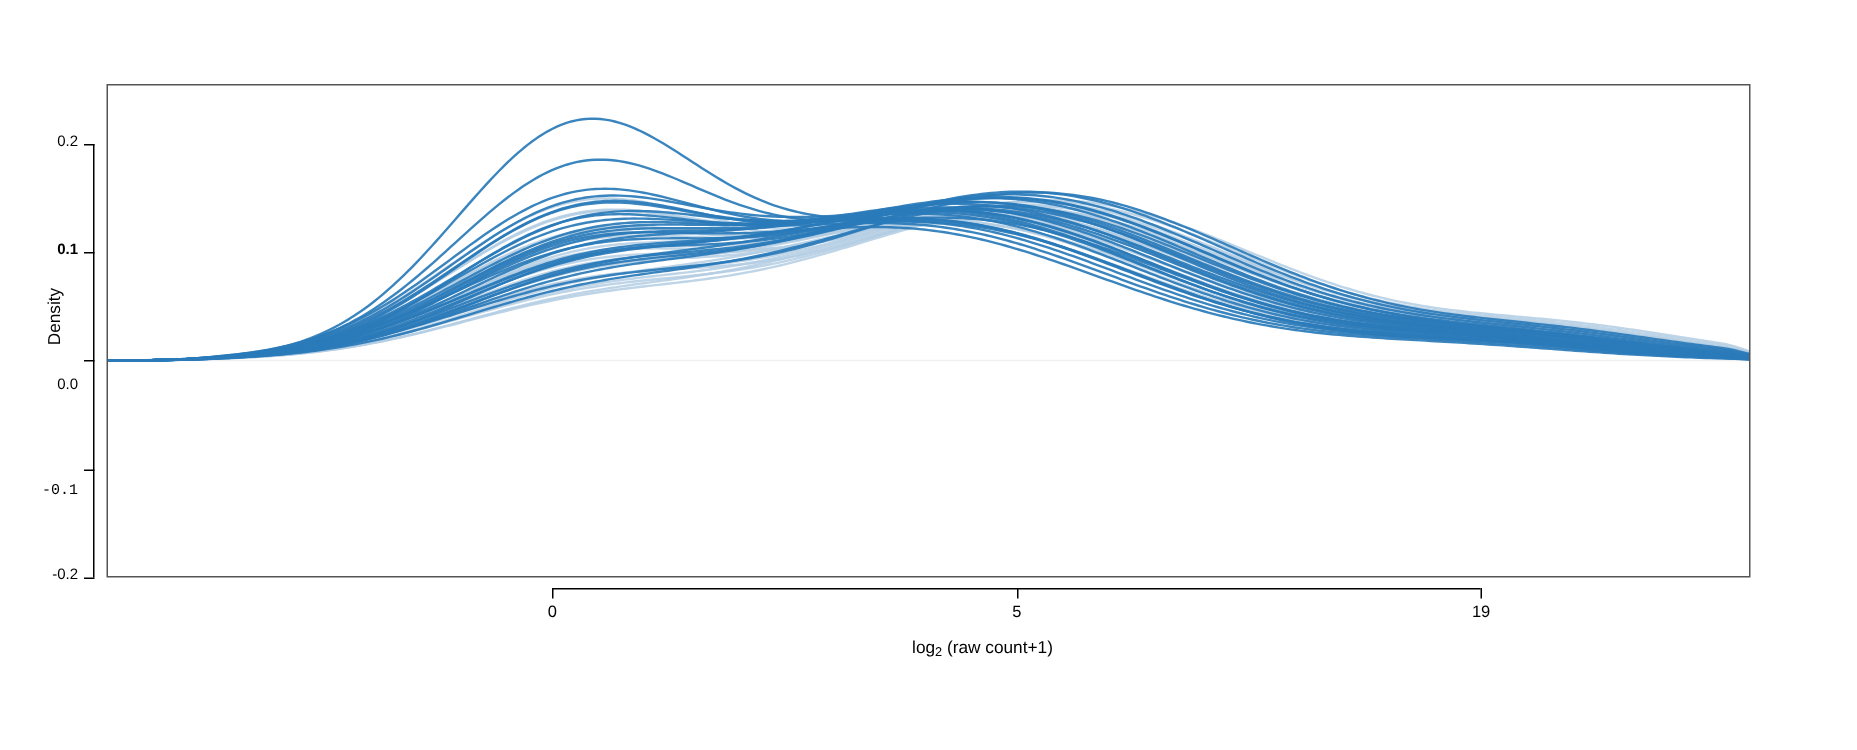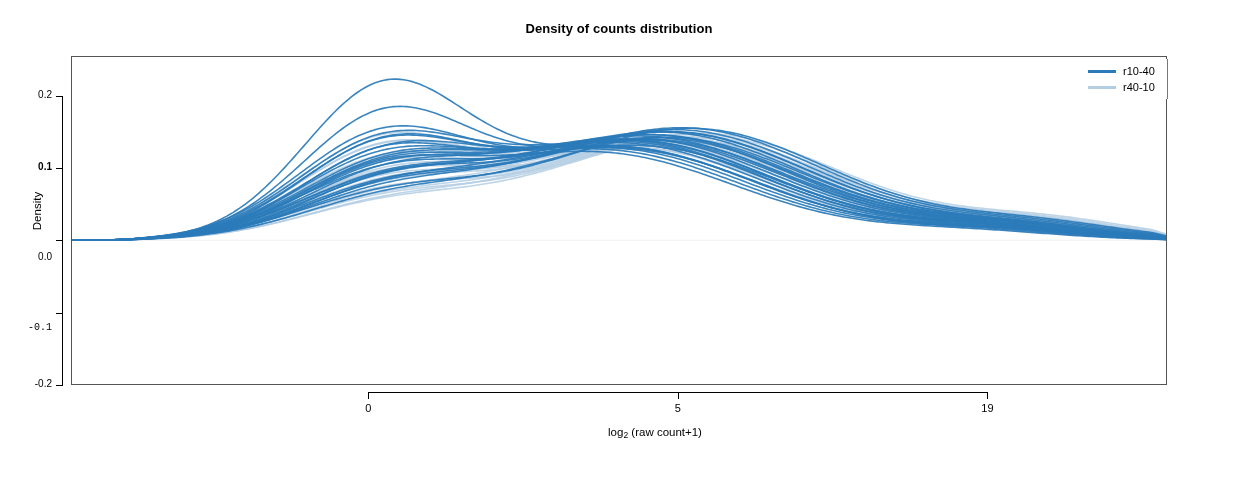--- a/index.html
+++ b/index.html
@@ -135,21 +135,20 @@
     font-size: 11px;
     color: #000;
     line-height: 11px;
   }
 </style>
 </head>
 <body>
 
 <div id="figure">
 
-  <div class="fig-title">Density of counts distribution</div>
 
   <div class="plot-area">
     <svg class="plot-svg" id="curves-svg" viewBox="0 0 1096 329" preserveAspectRatio="none">
         <line x1="0" x2="1096" y1="184.3846153846154" y2="184.3846153846154" stroke="#f0f0f0" stroke-width="1"></line>
         <g>
           <path d="M 0.00 184.37 L 3.22 184.36 L 6.45 184.35 L 9.67 184.34 L 12.89 184.33 L 16.12 184.31 L 19.34 184.28 L 22.56 184.25 L 25.79 184.22 L 29.01 184.17 L 32.24 184.11 L 35.46 184.04 L 38.68 183.96 L 41.91 183.86 L 45.13 183.74 L 48.35 183.60 L 51.58 183.44 L 54.80 183.26 L 58.02 183.05 L 61.25 182.82 L 64.47 182.56 L 67.69 182.28 L 70.92 181.98 L 74.14 181.65 L 77.36 181.31 L 80.59 180.96 L 83.81 180.59 L 87.04 180.23 L 90.26 179.84 L 93.48 179.43 L 96.71 178.99 L 99.93 178.51 L 103.15 178.00 L 106.38 177.45 L 109.60 176.86 L 112.82 176.24 L 116.05 175.57 L 119.27 174.85 L 122.49 174.10 L 125.72 173.29 L 128.94 172.44 L 132.16 171.54 L 135.39 170.58 L 138.61 169.58 L 141.84 168.52 L 145.06 167.40 L 148.28 166.23 L 151.51 165.00 L 154.73 163.71 L 157.95 162.37 L 161.18 160.97 L 164.40 159.51 L 167.62 157.99 L 170.85 156.41 L 174.07 154.78 L 177.29 153.09 L 180.52 151.34 L 183.74 149.55 L 186.96 147.70 L 190.19 145.80 L 193.41 143.85 L 196.64 141.86 L 199.86 139.82 L 203.08 137.75 L 206.31 135.64 L 209.53 133.50 L 212.75 131.33 L 215.98 129.14 L 219.20 126.92 L 222.42 124.70 L 225.65 122.46 L 228.87 120.22 L 232.09 117.98 L 235.32 115.75 L 238.54 113.53 L 241.76 111.32 L 244.99 109.14 L 248.21 106.99 L 251.44 104.87 L 254.66 102.79 L 257.88 100.76 L 261.11 98.77 L 264.33 96.85 L 267.55 94.98 L 270.78 93.18 L 274.00 91.45 L 277.22 89.80 L 280.45 88.23 L 283.67 86.74 L 286.89 85.33 L 290.12 84.02 L 293.34 82.80 L 296.56 81.67 L 299.79 80.64 L 303.01 79.71 L 306.24 78.88 L 309.46 78.15 L 312.68 77.52 L 315.91 76.98 L 319.13 76.55 L 322.35 76.21 L 325.58 75.97 L 328.80 75.83 L 332.02 75.77 L 335.25 75.81 L 338.47 75.92 L 341.69 76.12 L 344.92 76.40 L 348.14 76.75 L 351.36 77.17 L 354.59 77.65 L 357.81 78.18 L 361.04 78.78 L 364.26 79.42 L 367.48 80.10 L 370.71 80.82 L 373.93 81.57 L 377.15 82.34 L 380.38 83.14 L 383.60 83.95 L 386.82 84.77 L 390.05 85.59 L 393.27 86.41 L 396.49 87.22 L 399.72 88.02 L 402.94 88.81 L 406.16 89.58 L 409.39 90.32 L 412.61 91.03 L 415.84 91.71 L 419.06 92.36 L 422.28 92.96 L 425.51 93.53 L 428.73 94.06 L 431.95 94.54 L 435.18 94.97 L 438.40 95.36 L 441.62 95.70 L 444.85 95.99 L 448.07 96.23 L 451.29 96.42 L 454.52 96.56 L 457.74 96.65 L 460.96 96.70 L 464.19 96.70 L 467.41 96.65 L 470.64 96.56 L 473.86 96.43 L 477.08 96.25 L 480.31 96.04 L 483.53 95.79 L 486.75 95.51 L 489.98 95.20 L 493.20 94.86 L 496.42 94.50 L 499.65 94.11 L 502.87 93.70 L 506.09 93.28 L 509.32 92.84 L 512.54 92.39 L 515.76 91.93 L 518.99 91.47 L 522.21 91.00 L 525.44 90.53 L 528.66 90.07 L 531.88 89.61 L 535.11 89.17 L 538.33 88.73 L 541.55 88.31 L 544.78 87.90 L 548.00 87.51 L 551.22 87.14 L 554.45 86.80 L 557.67 86.48 L 560.89 86.19 L 564.12 85.92 L 567.34 85.69 L 570.56 85.49 L 573.79 85.32 L 577.01 85.19 L 580.24 85.10 L 583.46 85.04 L 586.68 85.02 L 589.91 85.04 L 593.13 85.10 L 596.35 85.20 L 599.58 85.35 L 602.80 85.53 L 606.02 85.76 L 609.25 86.03 L 612.47 86.34 L 615.69 86.70 L 618.92 87.10 L 622.14 87.54 L 625.36 88.02 L 628.59 88.55 L 631.81 89.11 L 635.04 89.72 L 638.26 90.36 L 641.48 91.05 L 644.71 91.77 L 647.93 92.54 L 651.15 93.33 L 654.38 94.17 L 657.60 95.04 L 660.82 95.94 L 664.05 96.87 L 667.27 97.84 L 670.49 98.83 L 673.72 99.85 L 676.94 100.90 L 680.16 101.97 L 683.39 103.07 L 686.61 104.19 L 689.84 105.33 L 693.06 106.48 L 696.28 107.66 L 699.51 108.85 L 702.73 110.05 L 705.95 111.26 L 709.18 112.49 L 712.40 113.72 L 715.62 114.96 L 718.85 116.21 L 722.07 117.45 L 725.29 118.70 L 728.52 119.95 L 731.74 121.20 L 734.96 122.44 L 738.19 123.68 L 741.41 124.91 L 744.64 126.14 L 747.86 127.35 L 751.08 128.55 L 754.31 129.74 L 757.53 130.92 L 760.75 132.08 L 763.98 133.22 L 767.20 134.35 L 770.42 135.45 L 773.65 136.54 L 776.87 137.60 L 780.09 138.64 L 783.32 139.66 L 786.54 140.66 L 789.76 141.62 L 792.99 142.57 L 796.21 143.49 L 799.44 144.38 L 802.66 145.24 L 805.88 146.08 L 809.11 146.89 L 812.33 147.68 L 815.55 148.43 L 818.78 149.16 L 822.00 149.86 L 825.22 150.53 L 828.45 151.18 L 831.67 151.80 L 834.89 152.39 L 838.12 152.96 L 841.34 153.51 L 844.56 154.02 L 847.79 154.52 L 851.01 154.99 L 854.24 155.45 L 857.46 155.88 L 860.68 156.29 L 863.91 156.68 L 867.13 157.06 L 870.35 157.41 L 873.58 157.76 L 876.80 158.09 L 880.02 158.40 L 883.25 158.70 L 886.47 159.00 L 889.69 159.28 L 892.92 159.56 L 896.14 159.83 L 899.36 160.09 L 902.59 160.35 L 905.81 160.60 L 909.04 160.85 L 912.26 161.10 L 915.48 161.35 L 918.71 161.61 L 921.93 161.86 L 925.15 162.11 L 928.38 162.37 L 931.60 162.63 L 934.82 162.90 L 938.05 163.17 L 941.27 163.45 L 944.49 163.73 L 947.72 164.02 L 950.94 164.32 L 954.16 164.63 L 957.39 164.94 L 960.61 165.26 L 963.84 165.58 L 967.06 165.92 L 970.28 166.26 L 973.51 166.61 L 976.73 166.96 L 979.95 167.32 L 983.18 167.69 L 986.40 168.07 L 989.62 168.45 L 992.85 168.83 L 996.07 169.22 L 999.29 169.61 L 1002.52 170.01 L 1005.74 170.41 L 1008.96 170.81 L 1012.19 171.21 L 1015.41 171.61 L 1018.64 172.02 L 1021.86 172.42 L 1025.08 172.82 L 1028.31 173.22 L 1031.53 173.61 L 1034.75 174.01 L 1037.98 174.40 L 1041.20 174.78 L 1044.42 175.16 L 1047.65 175.54 L 1050.87 175.91 L 1054.09 176.27 L 1057.32 176.62 L 1060.54 176.97 L 1063.76 177.31 L 1066.99 177.65 L 1070.21 177.97 L 1073.44 178.28 L 1076.66 178.59 L 1079.88 178.92 L 1083.11 179.35 L 1086.33 179.84 L 1089.55 180.39 L 1092.78 180.94 L 1096.00 181.49" fill="none" stroke="#b3cde3" stroke-width="1.6" stroke-linejoin="round" stroke-linecap="round" opacity="0.85" vector-effect="non-scaling-stroke"></path>
           <path d="M 0.00 184.37 L 3.22 184.36 L 6.45 184.35 L 9.67 184.34 L 12.89 184.32 L 16.12 184.30 L 19.34 184.28 L 22.56 184.24 L 25.79 184.20 L 29.01 184.15 L 32.24 184.09 L 35.46 184.02 L 38.68 183.93 L 41.91 183.83 L 45.13 183.71 L 48.35 183.56 L 51.58 183.40 L 54.80 183.21 L 58.02 183.00 L 61.25 182.77 L 64.47 182.51 L 67.69 182.22 L 70.92 181.92 L 74.14 181.60 L 77.36 181.26 L 80.59 180.91 L 83.81 180.55 L 87.04 180.20 L 90.26 179.83 L 93.48 179.43 L 96.71 179.00 L 99.93 178.55 L 103.15 178.06 L 106.38 177.53 L 109.60 176.98 L 112.82 176.39 L 116.05 175.75 L 119.27 175.08 L 122.49 174.37 L 125.72 173.62 L 128.94 172.83 L 132.16 171.99 L 135.39 171.10 L 138.61 170.17 L 141.84 169.19 L 145.06 168.17 L 148.28 167.09 L 151.51 165.96 L 154.73 164.79 L 157.95 163.56 L 161.18 162.28 L 164.40 160.95 L 167.62 159.57 L 170.85 158.15 L 174.07 156.67 L 177.29 155.14 L 180.52 153.57 L 183.74 151.95 L 186.96 150.28 L 190.19 148.57 L 193.41 146.82 L 196.64 145.03 L 199.86 143.21 L 203.08 141.35 L 206.31 139.46 L 209.53 137.55 L 212.75 135.61 L 215.98 133.64 L 219.20 131.67 L 222.42 129.67 L 225.65 127.67 L 228.87 125.67 L 232.09 123.66 L 235.32 121.66 L 238.54 119.67 L 241.76 117.69 L 244.99 115.73 L 248.21 113.79 L 251.44 111.88 L 254.66 110.00 L 257.88 108.16 L 261.11 106.36 L 264.33 104.61 L 267.55 102.91 L 270.78 101.26 L 274.00 99.67 L 277.22 98.14 L 280.45 96.68 L 283.67 95.28 L 286.89 93.96 L 290.12 92.71 L 293.34 91.55 L 296.56 90.46 L 299.79 89.45 L 303.01 88.52 L 306.24 87.68 L 309.46 86.92 L 312.68 86.25 L 315.91 85.66 L 319.13 85.15 L 322.35 84.73 L 325.58 84.39 L 328.80 84.13 L 332.02 83.95 L 335.25 83.85 L 338.47 83.82 L 341.69 83.86 L 344.92 83.97 L 348.14 84.14 L 351.36 84.37 L 354.59 84.66 L 357.81 85.00 L 361.04 85.39 L 364.26 85.83 L 367.48 86.30 L 370.71 86.81 L 373.93 87.35 L 377.15 87.91 L 380.38 88.50 L 383.60 89.09 L 386.82 89.70 L 390.05 90.32 L 393.27 90.94 L 396.49 91.55 L 399.72 92.16 L 402.94 92.76 L 406.16 93.34 L 409.39 93.91 L 412.61 94.45 L 415.84 94.96 L 419.06 95.45 L 422.28 95.90 L 425.51 96.32 L 428.73 96.71 L 431.95 97.05 L 435.18 97.36 L 438.40 97.62 L 441.62 97.84 L 444.85 98.02 L 448.07 98.15 L 451.29 98.24 L 454.52 98.28 L 457.74 98.27 L 460.96 98.23 L 464.19 98.14 L 467.41 98.00 L 470.64 97.83 L 473.86 97.61 L 477.08 97.35 L 480.31 97.06 L 483.53 96.73 L 486.75 96.37 L 489.98 95.97 L 493.20 95.55 L 496.42 95.09 L 499.65 94.62 L 502.87 94.12 L 506.09 93.60 L 509.32 93.06 L 512.54 92.51 L 515.76 91.95 L 518.99 91.38 L 522.21 90.81 L 525.44 90.23 L 528.66 89.65 L 531.88 89.07 L 535.11 88.49 L 538.33 87.93 L 541.55 87.37 L 544.78 86.82 L 548.00 86.30 L 551.22 85.78 L 554.45 85.29 L 557.67 84.82 L 560.89 84.37 L 564.12 83.95 L 567.34 83.56 L 570.56 83.19 L 573.79 82.86 L 577.01 82.56 L 580.24 82.29 L 583.46 82.07 L 586.68 81.88 L 589.91 81.72 L 593.13 81.61 L 596.35 81.54 L 599.58 81.51 L 602.80 81.52 L 606.02 81.57 L 609.25 81.67 L 612.47 81.82 L 615.69 82.00 L 618.92 82.24 L 622.14 82.51 L 625.36 82.83 L 628.59 83.20 L 631.81 83.61 L 635.04 84.07 L 638.26 84.57 L 641.48 85.11 L 644.71 85.69 L 647.93 86.32 L 651.15 86.99 L 654.38 87.70 L 657.60 88.45 L 660.82 89.24 L 664.05 90.06 L 667.27 90.93 L 670.49 91.82 L 673.72 92.76 L 676.94 93.72 L 680.16 94.72 L 683.39 95.74 L 686.61 96.80 L 689.84 97.88 L 693.06 98.98 L 696.28 100.11 L 699.51 101.27 L 702.73 102.44 L 705.95 103.63 L 709.18 104.84 L 712.40 106.06 L 715.62 107.30 L 718.85 108.55 L 722.07 109.80 L 725.29 111.07 L 728.52 112.34 L 731.74 113.61 L 734.96 114.89 L 738.19 116.17 L 741.41 117.45 L 744.64 118.72 L 747.86 119.99 L 751.08 121.25 L 754.31 122.51 L 757.53 123.75 L 760.75 124.99 L 763.98 126.21 L 767.20 127.41 L 770.42 128.61 L 773.65 129.78 L 776.87 130.94 L 780.09 132.07 L 783.32 133.19 L 786.54 134.28 L 789.76 135.36 L 792.99 136.40 L 796.21 137.43 L 799.44 138.42 L 802.66 139.40 L 805.88 140.34 L 809.11 141.26 L 812.33 142.15 L 815.55 143.01 L 818.78 143.85 L 822.00 144.66 L 825.22 145.44 L 828.45 146.19 L 831.67 146.91 L 834.89 147.61 L 838.12 148.27 L 841.34 148.92 L 844.56 149.53 L 847.79 150.12 L 851.01 150.69 L 854.24 151.23 L 857.46 151.74 L 860.68 152.24 L 863.91 152.71 L 867.13 153.16 L 870.35 153.60 L 873.58 154.01 L 876.80 154.41 L 880.02 154.79 L 883.25 155.16 L 886.47 155.51 L 889.69 155.85 L 892.92 156.18 L 896.14 156.50 L 899.36 156.81 L 902.59 157.12 L 905.81 157.41 L 909.04 157.71 L 912.26 158.00 L 915.48 158.29 L 918.71 158.57 L 921.93 158.86 L 925.15 159.14 L 928.38 159.43 L 931.60 159.72 L 934.82 160.02 L 938.05 160.32 L 941.27 160.62 L 944.49 160.93 L 947.72 161.25 L 950.94 161.57 L 954.16 161.90 L 957.39 162.24 L 960.61 162.58 L 963.84 162.93 L 967.06 163.29 L 970.28 163.66 L 973.51 164.03 L 976.73 164.42 L 979.95 164.81 L 983.18 165.21 L 986.40 165.61 L 989.62 166.02 L 992.85 166.44 L 996.07 166.86 L 999.29 167.29 L 1002.52 167.72 L 1005.74 168.16 L 1008.96 168.60 L 1012.19 169.04 L 1015.41 169.48 L 1018.64 169.93 L 1021.86 170.37 L 1025.08 170.82 L 1028.31 171.26 L 1031.53 171.71 L 1034.75 172.15 L 1037.98 172.59 L 1041.20 173.02 L 1044.42 173.45 L 1047.65 173.87 L 1050.87 174.29 L 1054.09 174.70 L 1057.32 175.11 L 1060.54 175.51 L 1063.76 175.90 L 1066.99 176.28 L 1070.21 176.65 L 1073.44 177.02 L 1076.66 177.37 L 1079.88 177.76 L 1083.11 178.26 L 1086.33 178.86 L 1089.55 179.50 L 1092.78 180.17 L 1096.00 180.83" fill="none" stroke="#b3cde3" stroke-width="1.6" stroke-linejoin="round" stroke-linecap="round" opacity="0.85" vector-effect="non-scaling-stroke"></path>
           <path d="M 0.00 184.37 L 3.22 184.36 L 6.45 184.35 L 9.67 184.34 L 12.89 184.33 L 16.12 184.31 L 19.34 184.29 L 22.56 184.26 L 25.79 184.23 L 29.01 184.19 L 32.24 184.13 L 35.46 184.07 L 38.68 183.99 L 41.91 183.90 L 45.13 183.79 L 48.35 183.67 L 51.58 183.52 L 54.80 183.36 L 58.02 183.17 L 61.25 182.96 L 64.47 182.72 L 67.69 182.47 L 70.92 182.19 L 74.14 181.90 L 77.36 181.59 L 80.59 181.27 L 83.81 180.94 L 87.04 180.61 L 90.26 180.26 L 93.48 179.89 L 96.71 179.49 L 99.93 179.05 L 103.15 178.59 L 106.38 178.09 L 109.60 177.56 L 112.82 176.99 L 116.05 176.38 L 119.27 175.74 L 122.49 175.05 L 125.72 174.32 L 128.94 173.54 L 132.16 172.72 L 135.39 171.85 L 138.61 170.93 L 141.84 169.97 L 145.06 168.95 L 148.28 167.88 L 151.51 166.76 L 154.73 165.59 L 157.95 164.36 L 161.18 163.08 L 164.40 161.74 L 167.62 160.35 L 170.85 158.91 L 174.07 157.41 L 177.29 155.87 L 180.52 154.27 L 183.74 152.62 L 186.96 150.92 L 190.19 149.18 L 193.41 147.40 L 196.64 145.57 L 199.86 143.70 L 203.08 141.79 L 206.31 139.86 L 209.53 137.89 L 212.75 135.90 L 215.98 133.88 L 219.20 131.85 L 222.42 129.80 L 225.65 127.74 L 228.87 125.67 L 232.09 123.61 L 235.32 121.55 L 238.54 119.50 L 241.76 117.47 L 244.99 115.45 L 248.21 113.46 L 251.44 111.50 L 254.66 109.57 L 257.88 107.69 L 261.11 105.85 L 264.33 104.05 L 267.55 102.32 L 270.78 100.64 L 274.00 99.02 L 277.22 97.47 L 280.45 95.99 L 283.67 94.58 L 286.89 93.25 L 290.12 91.99 L 293.34 90.82 L 296.56 89.73 L 299.79 88.73 L 303.01 87.81 L 306.24 86.98 L 309.46 86.23 L 312.68 85.57 L 315.91 84.99 L 319.13 84.50 L 322.35 84.09 L 325.58 83.77 L 328.80 83.52 L 332.02 83.35 L 335.25 83.26 L 338.47 83.23 L 341.69 83.28 L 344.92 83.38 L 348.14 83.55 L 351.36 83.77 L 354.59 84.05 L 357.81 84.37 L 361.04 84.73 L 364.26 85.13 L 367.48 85.56 L 370.71 86.02 L 373.93 86.50 L 377.15 87.00 L 380.38 87.51 L 383.60 88.03 L 386.82 88.55 L 390.05 89.08 L 393.27 89.59 L 396.49 90.10 L 399.72 90.60 L 402.94 91.08 L 406.16 91.54 L 409.39 91.98 L 412.61 92.39 L 415.84 92.77 L 419.06 93.12 L 422.28 93.44 L 425.51 93.72 L 428.73 93.97 L 431.95 94.18 L 435.18 94.35 L 438.40 94.49 L 441.62 94.58 L 444.85 94.64 L 448.07 94.66 L 451.29 94.64 L 454.52 94.59 L 457.74 94.50 L 460.96 94.37 L 464.19 94.22 L 467.41 94.03 L 470.64 93.81 L 473.86 93.56 L 477.08 93.29 L 480.31 92.99 L 483.53 92.68 L 486.75 92.35 L 489.98 92.00 L 493.20 91.63 L 496.42 91.26 L 499.65 90.88 L 502.87 90.49 L 506.09 90.10 L 509.32 89.71 L 512.54 89.33 L 515.76 88.94 L 518.99 88.57 L 522.21 88.21 L 525.44 87.86 L 528.66 87.52 L 531.88 87.21 L 535.11 86.91 L 538.33 86.63 L 541.55 86.38 L 544.78 86.16 L 548.00 85.96 L 551.22 85.79 L 554.45 85.66 L 557.67 85.55 L 560.89 85.48 L 564.12 85.45 L 567.34 85.45 L 570.56 85.49 L 573.79 85.57 L 577.01 85.69 L 580.24 85.84 L 583.46 86.04 L 586.68 86.28 L 589.91 86.56 L 593.13 86.88 L 596.35 87.24 L 599.58 87.64 L 602.80 88.09 L 606.02 88.57 L 609.25 89.10 L 612.47 89.67 L 615.69 90.27 L 618.92 90.92 L 622.14 91.61 L 625.36 92.33 L 628.59 93.09 L 631.81 93.89 L 635.04 94.72 L 638.26 95.59 L 641.48 96.49 L 644.71 97.42 L 647.93 98.38 L 651.15 99.37 L 654.38 100.39 L 657.60 101.44 L 660.82 102.51 L 664.05 103.60 L 667.27 104.72 L 670.49 105.86 L 673.72 107.02 L 676.94 108.19 L 680.16 109.38 L 683.39 110.58 L 686.61 111.80 L 689.84 113.03 L 693.06 114.26 L 696.28 115.50 L 699.51 116.75 L 702.73 118.01 L 705.95 119.26 L 709.18 120.52 L 712.40 121.77 L 715.62 123.02 L 718.85 124.27 L 722.07 125.51 L 725.29 126.74 L 728.52 127.97 L 731.74 129.18 L 734.96 130.39 L 738.19 131.57 L 741.41 132.75 L 744.64 133.91 L 747.86 135.05 L 751.08 136.17 L 754.31 137.27 L 757.53 138.36 L 760.75 139.42 L 763.98 140.45 L 767.20 141.47 L 770.42 142.46 L 773.65 143.42 L 776.87 144.36 L 780.09 145.28 L 783.32 146.16 L 786.54 147.02 L 789.76 147.86 L 792.99 148.66 L 796.21 149.44 L 799.44 150.19 L 802.66 150.91 L 805.88 151.60 L 809.11 152.27 L 812.33 152.91 L 815.55 153.52 L 818.78 154.11 L 822.00 154.67 L 825.22 155.20 L 828.45 155.71 L 831.67 156.20 L 834.89 156.66 L 838.12 157.10 L 841.34 157.52 L 844.56 157.92 L 847.79 158.30 L 851.01 158.66 L 854.24 159.00 L 857.46 159.33 L 860.68 159.64 L 863.91 159.93 L 867.13 160.22 L 870.35 160.49 L 873.58 160.75 L 876.80 161.01 L 880.02 161.25 L 883.25 161.49 L 886.47 161.73 L 889.69 161.95 L 892.92 162.18 L 896.14 162.40 L 899.36 162.62 L 902.59 162.85 L 905.81 163.07 L 909.04 163.29 L 912.26 163.52 L 915.48 163.75 L 918.71 163.98 L 921.93 164.22 L 925.15 164.46 L 928.38 164.71 L 931.60 164.97 L 934.82 165.23 L 938.05 165.50 L 941.27 165.77 L 944.49 166.06 L 947.72 166.35 L 950.94 166.65 L 954.16 166.95 L 957.39 167.26 L 960.61 167.59 L 963.84 167.91 L 967.06 168.25 L 970.28 168.59 L 973.51 168.93 L 976.73 169.29 L 979.95 169.64 L 983.18 170.01 L 986.40 170.37 L 989.62 170.74 L 992.85 171.11 L 996.07 171.49 L 999.29 171.87 L 1002.52 172.24 L 1005.74 172.62 L 1008.96 173.00 L 1012.19 173.38 L 1015.41 173.75 L 1018.64 174.13 L 1021.86 174.50 L 1025.08 174.87 L 1028.31 175.23 L 1031.53 175.59 L 1034.75 175.94 L 1037.98 176.29 L 1041.20 176.64 L 1044.42 176.97 L 1047.65 177.30 L 1050.87 177.63 L 1054.09 177.94 L 1057.32 178.25 L 1060.54 178.55 L 1063.76 178.84 L 1066.99 179.12 L 1070.21 179.40 L 1073.44 179.66 L 1076.66 179.92 L 1079.88 180.19 L 1083.11 180.54 L 1086.33 180.93 L 1089.55 181.35 L 1092.78 181.79 L 1096.00 182.21" fill="none" stroke="#b3cde3" stroke-width="1.6" stroke-linejoin="round" stroke-linecap="round" opacity="0.85" vector-effect="non-scaling-stroke"></path>
           <path d="M 0.00 184.36 L 3.22 184.36 L 6.45 184.35 L 9.67 184.34 L 12.89 184.32 L 16.12 184.30 L 19.34 184.27 L 22.56 184.24 L 25.79 184.20 L 29.01 184.15 L 32.24 184.09 L 35.46 184.02 L 38.68 183.93 L 41.91 183.83 L 45.13 183.71 L 48.35 183.57 L 51.58 183.41 L 54.80 183.23 L 58.02 183.03 L 61.25 182.80 L 64.47 182.56 L 67.69 182.29 L 70.92 182.00 L 74.14 181.70 L 77.36 181.38 L 80.59 181.06 L 83.81 180.73 L 87.04 180.41 L 90.26 180.07 L 93.48 179.71 L 96.71 179.32 L 99.93 178.91 L 103.15 178.46 L 106.38 178.00 L 109.60 177.50 L 112.82 176.97 L 116.05 176.41 L 119.27 175.81 L 122.49 175.18 L 125.72 174.52 L 128.94 173.82 L 132.16 173.08 L 135.39 172.30 L 138.61 171.49 L 141.84 170.63 L 145.06 169.74 L 148.28 168.80 L 151.51 167.82 L 154.73 166.81 L 157.95 165.74 L 161.18 164.64 L 164.40 163.50 L 167.62 162.31 L 170.85 161.08 L 174.07 159.82 L 177.29 158.51 L 180.52 157.16 L 183.74 155.78 L 186.96 154.36 L 190.19 152.90 L 193.41 151.41 L 196.64 149.89 L 199.86 148.33 L 203.08 146.75 L 206.31 145.15 L 209.53 143.52 L 212.75 141.87 L 215.98 140.20 L 219.20 138.52 L 222.42 136.83 L 225.65 135.13 L 228.87 133.42 L 232.09 131.71 L 235.32 130.01 L 238.54 128.31 L 241.76 126.62 L 244.99 124.94 L 248.21 123.28 L 251.44 121.64 L 254.66 120.02 L 257.88 118.43 L 261.11 116.88 L 264.33 115.35 L 267.55 113.87 L 270.78 112.43 L 274.00 111.03 L 277.22 109.68 L 280.45 108.38 L 283.67 107.13 L 286.89 105.94 L 290.12 104.81 L 293.34 103.74 L 296.56 102.73 L 299.79 101.78 L 303.01 100.90 L 306.24 100.08 L 309.46 99.33 L 312.68 98.65 L 315.91 98.03 L 319.13 97.48 L 322.35 97.00 L 325.58 96.58 L 328.80 96.22 L 332.02 95.93 L 335.25 95.70 L 338.47 95.52 L 341.69 95.41 L 344.92 95.35 L 348.14 95.34 L 351.36 95.38 L 354.59 95.46 L 357.81 95.59 L 361.04 95.76 L 364.26 95.97 L 367.48 96.21 L 370.71 96.47 L 373.93 96.76 L 377.15 97.08 L 380.38 97.41 L 383.60 97.76 L 386.82 98.11 L 390.05 98.47 L 393.27 98.84 L 396.49 99.20 L 399.72 99.56 L 402.94 99.91 L 406.16 100.25 L 409.39 100.57 L 412.61 100.87 L 415.84 101.16 L 419.06 101.42 L 422.28 101.65 L 425.51 101.86 L 428.73 102.04 L 431.95 102.18 L 435.18 102.29 L 438.40 102.36 L 441.62 102.40 L 444.85 102.40 L 448.07 102.36 L 451.29 102.28 L 454.52 102.16 L 457.74 102.00 L 460.96 101.80 L 464.19 101.57 L 467.41 101.29 L 470.64 100.97 L 473.86 100.62 L 477.08 100.24 L 480.31 99.81 L 483.53 99.36 L 486.75 98.87 L 489.98 98.35 L 493.20 97.80 L 496.42 97.23 L 499.65 96.63 L 502.87 96.01 L 506.09 95.36 L 509.32 94.70 L 512.54 94.03 L 515.76 93.34 L 518.99 92.64 L 522.21 91.93 L 525.44 91.22 L 528.66 90.50 L 531.88 89.79 L 535.11 89.07 L 538.33 88.36 L 541.55 87.65 L 544.78 86.96 L 548.00 86.28 L 551.22 85.61 L 554.45 84.95 L 557.67 84.32 L 560.89 83.70 L 564.12 83.11 L 567.34 82.55 L 570.56 82.01 L 573.79 81.50 L 577.01 81.02 L 580.24 80.57 L 583.46 80.16 L 586.68 79.79 L 589.91 79.45 L 593.13 79.15 L 596.35 78.88 L 599.58 78.66 L 602.80 78.49 L 606.02 78.35 L 609.25 78.26 L 612.47 78.22 L 615.69 78.22 L 618.92 78.26 L 622.14 78.35 L 625.36 78.49 L 628.59 78.68 L 631.81 78.91 L 635.04 79.19 L 638.26 79.52 L 641.48 79.89 L 644.71 80.31 L 647.93 80.78 L 651.15 81.29 L 654.38 81.85 L 657.60 82.45 L 660.82 83.10 L 664.05 83.79 L 667.27 84.52 L 670.49 85.29 L 673.72 86.10 L 676.94 86.95 L 680.16 87.85 L 683.39 88.77 L 686.61 89.73 L 689.84 90.73 L 693.06 91.76 L 696.28 92.82 L 699.51 93.90 L 702.73 95.02 L 705.95 96.16 L 709.18 97.33 L 712.40 98.52 L 715.62 99.73 L 718.85 100.96 L 722.07 102.20 L 725.29 103.46 L 728.52 104.74 L 731.74 106.02 L 734.96 107.32 L 738.19 108.62 L 741.41 109.93 L 744.64 111.24 L 747.86 112.56 L 751.08 113.88 L 754.31 115.19 L 757.53 116.50 L 760.75 117.80 L 763.98 119.10 L 767.20 120.39 L 770.42 121.67 L 773.65 122.94 L 776.87 124.19 L 780.09 125.43 L 783.32 126.65 L 786.54 127.85 L 789.76 129.03 L 792.99 130.20 L 796.21 131.34 L 799.44 132.46 L 802.66 133.55 L 805.88 134.62 L 809.11 135.66 L 812.33 136.68 L 815.55 137.67 L 818.78 138.63 L 822.00 139.56 L 825.22 140.46 L 828.45 141.34 L 831.67 142.18 L 834.89 143.00 L 838.12 143.79 L 841.34 144.54 L 844.56 145.27 L 847.79 145.97 L 851.01 146.64 L 854.24 147.29 L 857.46 147.90 L 860.68 148.49 L 863.91 149.06 L 867.13 149.60 L 870.35 150.11 L 873.58 150.60 L 876.80 151.07 L 880.02 151.52 L 883.25 151.95 L 886.47 152.36 L 889.69 152.76 L 892.92 153.13 L 896.14 153.50 L 899.36 153.84 L 902.59 154.18 L 905.81 154.51 L 909.04 154.82 L 912.26 155.13 L 915.48 155.44 L 918.71 155.73 L 921.93 156.03 L 925.15 156.32 L 928.38 156.60 L 931.60 156.89 L 934.82 157.18 L 938.05 157.47 L 941.27 157.77 L 944.49 158.06 L 947.72 158.37 L 950.94 158.67 L 954.16 158.99 L 957.39 159.31 L 960.61 159.64 L 963.84 159.97 L 967.06 160.32 L 970.28 160.67 L 973.51 161.03 L 976.73 161.40 L 979.95 161.78 L 983.18 162.17 L 986.40 162.57 L 989.62 162.98 L 992.85 163.39 L 996.07 163.82 L 999.29 164.25 L 1002.52 164.69 L 1005.74 165.13 L 1008.96 165.58 L 1012.19 166.04 L 1015.41 166.50 L 1018.64 166.97 L 1021.86 167.44 L 1025.08 167.92 L 1028.31 168.39 L 1031.53 168.87 L 1034.75 169.35 L 1037.98 169.83 L 1041.20 170.30 L 1044.42 170.78 L 1047.65 171.25 L 1050.87 171.72 L 1054.09 172.19 L 1057.32 172.65 L 1060.54 173.11 L 1063.76 173.56 L 1066.99 174.00 L 1070.21 174.43 L 1073.44 174.86 L 1076.66 175.28 L 1079.88 175.75 L 1083.11 176.37 L 1086.33 177.11 L 1089.55 177.94 L 1092.78 178.80 L 1096.00 179.65" fill="none" stroke="#b3cde3" stroke-width="1.6" stroke-linejoin="round" stroke-linecap="round" opacity="0.85" vector-effect="non-scaling-stroke"></path>
           <path d="M 0.00 184.37 L 3.22 184.36 L 6.45 184.35 L 9.67 184.34 L 12.89 184.33 L 16.12 184.31 L 19.34 184.29 L 22.56 184.26 L 25.79 184.22 L 29.01 184.18 L 32.24 184.12 L 35.46 184.06 L 38.68 183.98 L 41.91 183.89 L 45.13 183.78 L 48.35 183.65 L 51.58 183.50 L 54.80 183.34 L 58.02 183.15 L 61.25 182.94 L 64.47 182.71 L 67.69 182.46 L 70.92 182.20 L 74.14 181.91 L 77.36 181.61 L 80.59 181.31 L 83.81 180.99 L 87.04 180.68 L 90.26 180.36 L 93.48 180.01 L 96.71 179.63 L 99.93 179.23 L 103.15 178.80 L 106.38 178.34 L 109.60 177.86 L 112.82 177.34 L 116.05 176.78 L 119.27 176.20 L 122.49 175.57 L 125.72 174.91 L 128.94 174.22 L 132.16 173.48 L 135.39 172.70 L 138.61 171.89 L 141.84 171.03 L 145.06 170.13 L 148.28 169.19 L 151.51 168.20 L 154.73 167.17 L 157.95 166.09 L 161.18 164.97 L 164.40 163.81 L 167.62 162.60 L 170.85 161.35 L 174.07 160.06 L 177.29 158.72 L 180.52 157.34 L 183.74 155.93 L 186.96 154.47 L 190.19 152.97 L 193.41 151.44 L 196.64 149.88 L 199.86 148.29 L 203.08 146.66 L 206.31 145.01 L 209.53 143.34 L 212.75 141.64 L 215.98 139.93 L 219.20 138.20 L 222.42 136.46 L 225.65 134.71 L 228.87 132.96 L 232.09 131.21 L 235.32 129.46 L 238.54 127.72 L 241.76 125.99 L 244.99 124.27 L 248.21 122.58 L 251.44 120.90 L 254.66 119.26 L 257.88 117.64 L 261.11 116.06 L 264.33 114.52 L 267.55 113.02 L 270.78 111.56 L 274.00 110.15 L 277.22 108.80 L 280.45 107.50 L 283.67 106.25 L 286.89 105.06 L 290.12 103.94 L 293.34 102.88 L 296.56 101.88 L 299.79 100.95 L 303.01 100.08 L 306.24 99.28 L 309.46 98.55 L 312.68 97.88 L 315.91 97.28 L 319.13 96.75 L 322.35 96.28 L 325.58 95.87 L 328.80 95.53 L 332.02 95.25 L 335.25 95.02 L 338.47 94.85 L 341.69 94.74 L 344.92 94.67 L 348.14 94.65 L 351.36 94.67 L 354.59 94.74 L 357.81 94.84 L 361.04 94.97 L 364.26 95.14 L 367.48 95.33 L 370.71 95.54 L 373.93 95.76 L 377.15 96.01 L 380.38 96.26 L 383.60 96.52 L 386.82 96.78 L 390.05 97.04 L 393.27 97.29 L 396.49 97.54 L 399.72 97.78 L 402.94 98.00 L 406.16 98.21 L 409.39 98.40 L 412.61 98.56 L 415.84 98.70 L 419.06 98.82 L 422.28 98.91 L 425.51 98.97 L 428.73 98.99 L 431.95 98.99 L 435.18 98.95 L 438.40 98.88 L 441.62 98.78 L 444.85 98.65 L 448.07 98.48 L 451.29 98.27 L 454.52 98.04 L 457.74 97.77 L 460.96 97.48 L 464.19 97.15 L 467.41 96.80 L 470.64 96.42 L 473.86 96.01 L 477.08 95.58 L 480.31 95.13 L 483.53 94.66 L 486.75 94.18 L 489.98 93.67 L 493.20 93.16 L 496.42 92.63 L 499.65 92.10 L 502.87 91.56 L 506.09 91.02 L 509.32 90.48 L 512.54 89.94 L 515.76 89.40 L 518.99 88.87 L 522.21 88.35 L 525.44 87.84 L 528.66 87.34 L 531.88 86.86 L 535.11 86.40 L 538.33 85.95 L 541.55 85.53 L 544.78 85.14 L 548.00 84.77 L 551.22 84.43 L 554.45 84.12 L 557.67 83.84 L 560.89 83.59 L 564.12 83.38 L 567.34 83.20 L 570.56 83.06 L 573.79 82.96 L 577.01 82.90 L 580.24 82.88 L 583.46 82.90 L 586.68 82.96 L 589.91 83.07 L 593.13 83.21 L 596.35 83.40 L 599.58 83.64 L 602.80 83.91 L 606.02 84.24 L 609.25 84.60 L 612.47 85.01 L 615.69 85.46 L 618.92 85.96 L 622.14 86.49 L 625.36 87.07 L 628.59 87.69 L 631.81 88.36 L 635.04 89.06 L 638.26 89.80 L 641.48 90.58 L 644.71 91.39 L 647.93 92.25 L 651.15 93.14 L 654.38 94.06 L 657.60 95.01 L 660.82 96.00 L 664.05 97.01 L 667.27 98.06 L 670.49 99.13 L 673.72 100.22 L 676.94 101.34 L 680.16 102.49 L 683.39 103.65 L 686.61 104.83 L 689.84 106.03 L 693.06 107.24 L 696.28 108.47 L 699.51 109.71 L 702.73 110.96 L 705.95 112.22 L 709.18 113.48 L 712.40 114.75 L 715.62 116.03 L 718.85 117.30 L 722.07 118.58 L 725.29 119.85 L 728.52 121.12 L 731.74 122.38 L 734.96 123.64 L 738.19 124.88 L 741.41 126.12 L 744.64 127.34 L 747.86 128.56 L 751.08 129.75 L 754.31 130.93 L 757.53 132.10 L 760.75 133.24 L 763.98 134.37 L 767.20 135.47 L 770.42 136.55 L 773.65 137.61 L 776.87 138.65 L 780.09 139.66 L 783.32 140.64 L 786.54 141.60 L 789.76 142.53 L 792.99 143.44 L 796.21 144.31 L 799.44 145.16 L 802.66 145.98 L 805.88 146.78 L 809.11 147.54 L 812.33 148.28 L 815.55 148.99 L 818.78 149.67 L 822.00 150.32 L 825.22 150.94 L 828.45 151.54 L 831.67 152.12 L 834.89 152.66 L 838.12 153.18 L 841.34 153.68 L 844.56 154.16 L 847.79 154.61 L 851.01 155.04 L 854.24 155.45 L 857.46 155.85 L 860.68 156.22 L 863.91 156.58 L 867.13 156.92 L 870.35 157.25 L 873.58 157.56 L 876.80 157.86 L 880.02 158.16 L 883.25 158.44 L 886.47 158.71 L 889.69 158.98 L 892.92 159.24 L 896.14 159.50 L 899.36 159.75 L 902.59 160.00 L 905.81 160.25 L 909.04 160.50 L 912.26 160.76 L 915.48 161.01 L 918.71 161.27 L 921.93 161.53 L 925.15 161.79 L 928.38 162.06 L 931.60 162.34 L 934.82 162.62 L 938.05 162.91 L 941.27 163.20 L 944.49 163.51 L 947.72 163.82 L 950.94 164.14 L 954.16 164.46 L 957.39 164.80 L 960.61 165.14 L 963.84 165.49 L 967.06 165.85 L 970.28 166.22 L 973.51 166.59 L 976.73 166.97 L 979.95 167.36 L 983.18 167.75 L 986.40 168.15 L 989.62 168.55 L 992.85 168.96 L 996.07 169.37 L 999.29 169.78 L 1002.52 170.20 L 1005.74 170.61 L 1008.96 171.03 L 1012.19 171.45 L 1015.41 171.87 L 1018.64 172.29 L 1021.86 172.70 L 1025.08 173.12 L 1028.31 173.53 L 1031.53 173.93 L 1034.75 174.33 L 1037.98 174.73 L 1041.20 175.12 L 1044.42 175.51 L 1047.65 175.89 L 1050.87 176.26 L 1054.09 176.62 L 1057.32 176.98 L 1060.54 177.32 L 1063.76 177.66 L 1066.99 177.99 L 1070.21 178.31 L 1073.44 178.62 L 1076.66 178.92 L 1079.88 179.25 L 1083.11 179.66 L 1086.33 180.13 L 1089.55 180.65 L 1092.78 181.17 L 1096.00 181.69" fill="none" stroke="#b3cde3" stroke-width="1.6" stroke-linejoin="round" stroke-linecap="round" opacity="0.85" vector-effect="non-scaling-stroke"></path>
@@ -222,24 +221,14 @@
       <div class="tick-mark-x" style="left: 677.825px; top: 392px;"></div>
       <div class="xtick-label" style="left: 657.825px; top: 402px;">5</div>
       <div class="tick-mark-x" style="left: 987.429px; top: 392px;"></div>
       <div class="xtick-label" style="left: 967.429px; top: 402px;">19</div>
     </div>
 
   <div class="ylabel">Density</div>
 
   <div class="xlabel"><span>log</span><sub>2</sub><span> (raw count+1)</span></div>
 
-  <div class="legend-box">
-    <div class="legend-row r0">
-      <span class="legend-swatch" id="legend-swatch-0" style="background: rgb(43, 123, 186);"></span>
-      <span class="legend-text">r10-40</span>
-    </div>
-    <div class="legend-row r1">
-      <span class="legend-swatch" id="legend-swatch-1" style="background: rgb(179, 205, 227);"></span>
-      <span class="legend-text">r40-10</span>
-    </div>
-  </div>
 
 </div>
 
 </body></html>

